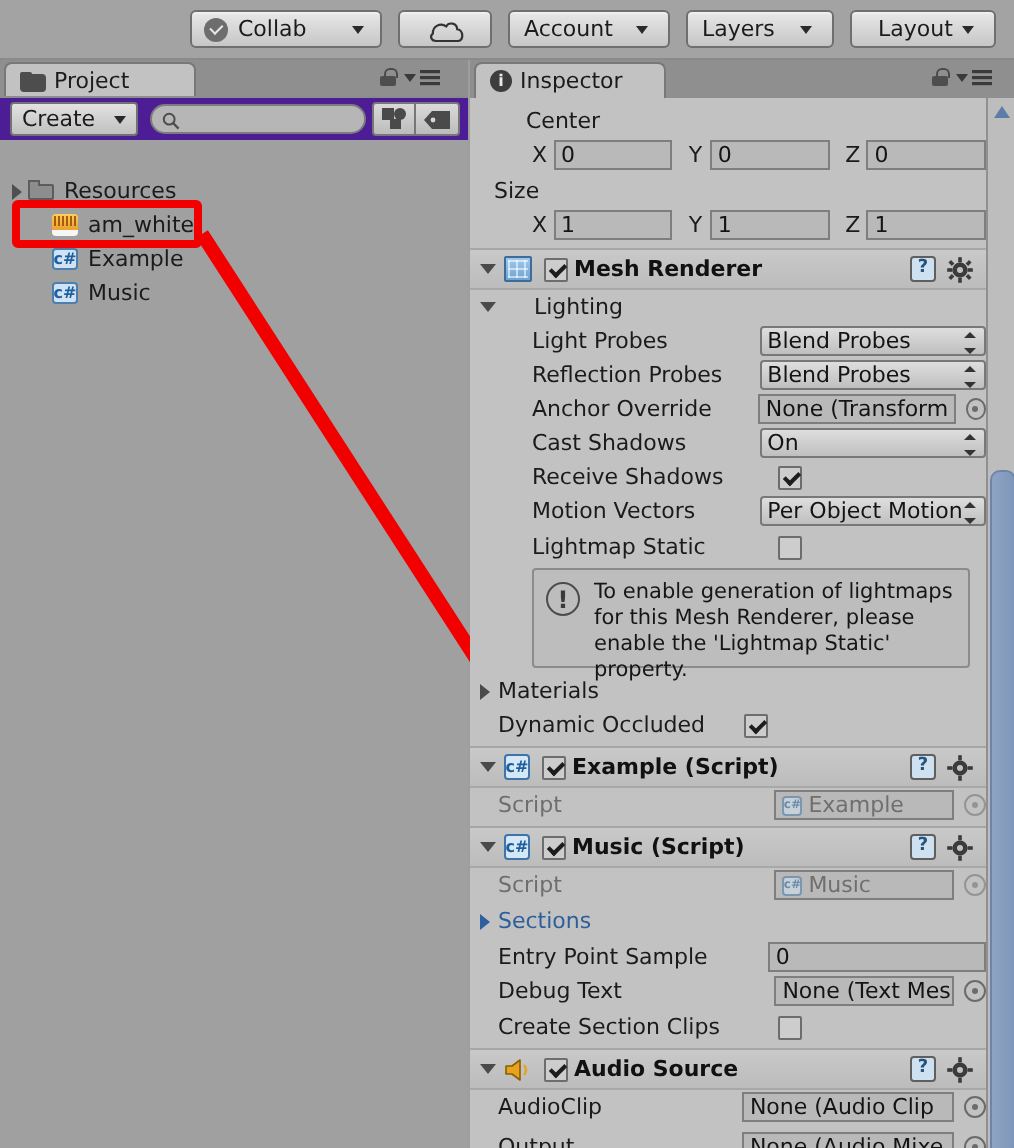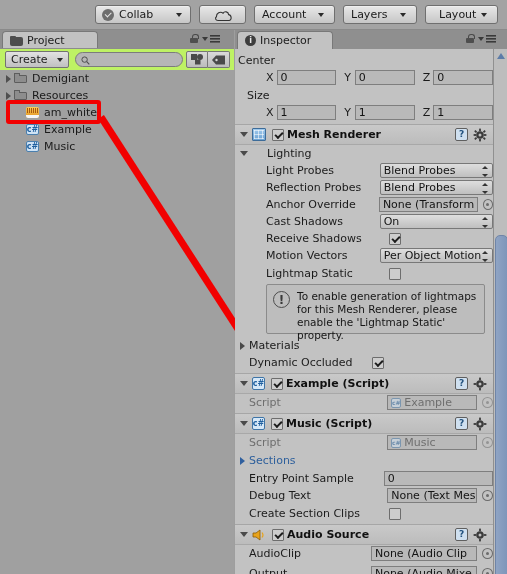--- a/index.html
+++ b/index.html
@@ -61,21 +61,21 @@
 
   
   #project-panel{position:absolute;left:0;top:30px;width:234px;height:544px;background:#a0a0a0;}
   #project-tab{left:2px;top:31px;width:96px;}
   .folder-ic{width:13px;height:10px;position:relative;}
   .folder-ic::before{content:"";position:absolute;left:0;top:1.5px;width:13px;height:8.5px;
      background:#4d4d4d;border-radius:1px 2px 2px 2px;}
   .folder-ic::after{content:"";position:absolute;left:0;top:0;width:6px;height:3px;
      background:#4d4d4d;border-radius:1px 1px 0 0;}
   #project-toolbar{position:absolute;left:0;top:48px;width:234px;height:21px;
-     background:#bef264;border-top:1px solid #8c8c8c;border-bottom:1px solid #0f172a;}
+     background:#4c1d95;border-top:1px solid #8c8c8c;border-bottom:1px solid #0f172a;}
   #btn-create{position:absolute;left:5px;top:2px;height:17px;width:64px;box-sizing:border-box;
      background:linear-gradient(#e2e2e2,#c0c0c0);border:1px solid #727272;border-radius:2px;
      display:flex;align-items:center;padding:0 5px;font-size:11px;}
   #btn-create .caret{position:absolute;right:5px;border-top-color:#2a2a2a;}
   #search-input{position:absolute;left:75px;top:3px;width:108px;height:15px;box-sizing:border-box;
      background:#b6b6b6;border:1px solid #7c7c7c;border-radius:8px;
      padding:0 6px 0 17px;font-size:10px;color:#454545;}
   #search-icon{position:absolute;left:81px;top:6px;width:9px;height:9px;}
   .toolbtn{position:absolute;top:2px;width:22px;height:17px;box-sizing:border-box;
      background:linear-gradient(#dadada,#bcbcbc);border:1px solid #777;
@@ -249,26 +249,20 @@
     <div class="toolbtn" id="btn-filter-label">
       <svg width="14" height="10" viewBox="0 0 14 10">
           <path d="M0 5 L4 0.5 L13 0.5 L13 9.5 L4 9.5 Z" fill="#4a4a4a"></path>
           <circle cx="4.5" cy="5" r="1.2" fill="#d8d8d8"></circle>
         </svg>
     </div>
   </div>
 
   <div id="project-tree">
 
-  <div class="tree-row" style="top: 0px;">
-        <span style="width: 6px; flex: 0 0 auto;"></span>
-        <span class="tri"></span>
-        <span class="ficon folder"></span>
-        <span>Demigiant</span>
-      </div>
       <div class="tree-row" style="top: 17px;">
         <span style="width: 6px; flex: 0 0 auto;"></span>
         <span class="tri"></span>
         <span class="ficon folder"></span>
         <span>Resources</span>
       </div>
       <div class="tree-row" style="top: 34px;">
         <span style="width: 18px; flex: 0 0 auto;"></span>
         <span class="tri-sp"></span>
         <span class="ficon audio"></span>
@@ -308,21 +302,21 @@
     <span class="lock"></span>
     <span class="hamb">
         <i class="c"></i>
         <i class="l"></i>
       </span>
   </div>
 
   <div id="insp-body">
 
     <div class="row" style="top:3px;">
-      <span class="lab" style="margin-left:3px;">Center</span>
+      <span class="lab" style="margin-left:28px;">Center</span>
     </div>
     <div class="row" style="top:20px;">
       <span class="lab" style="margin-left:31px;width:12px;">X</span>
       <span class="fld" style="width:67px;">0</span>
       <span class="lab" style="margin-left:8px;width:12px;">Y</span>
       <span class="fld" style="width:67px;">0</span>
       <span class="lab" style="margin-left:8px;width:12px;">Z</span>
       <span class="fld" style="width:67px;">0</span>
     </div>
     <div class="row" style="top:38px;">

